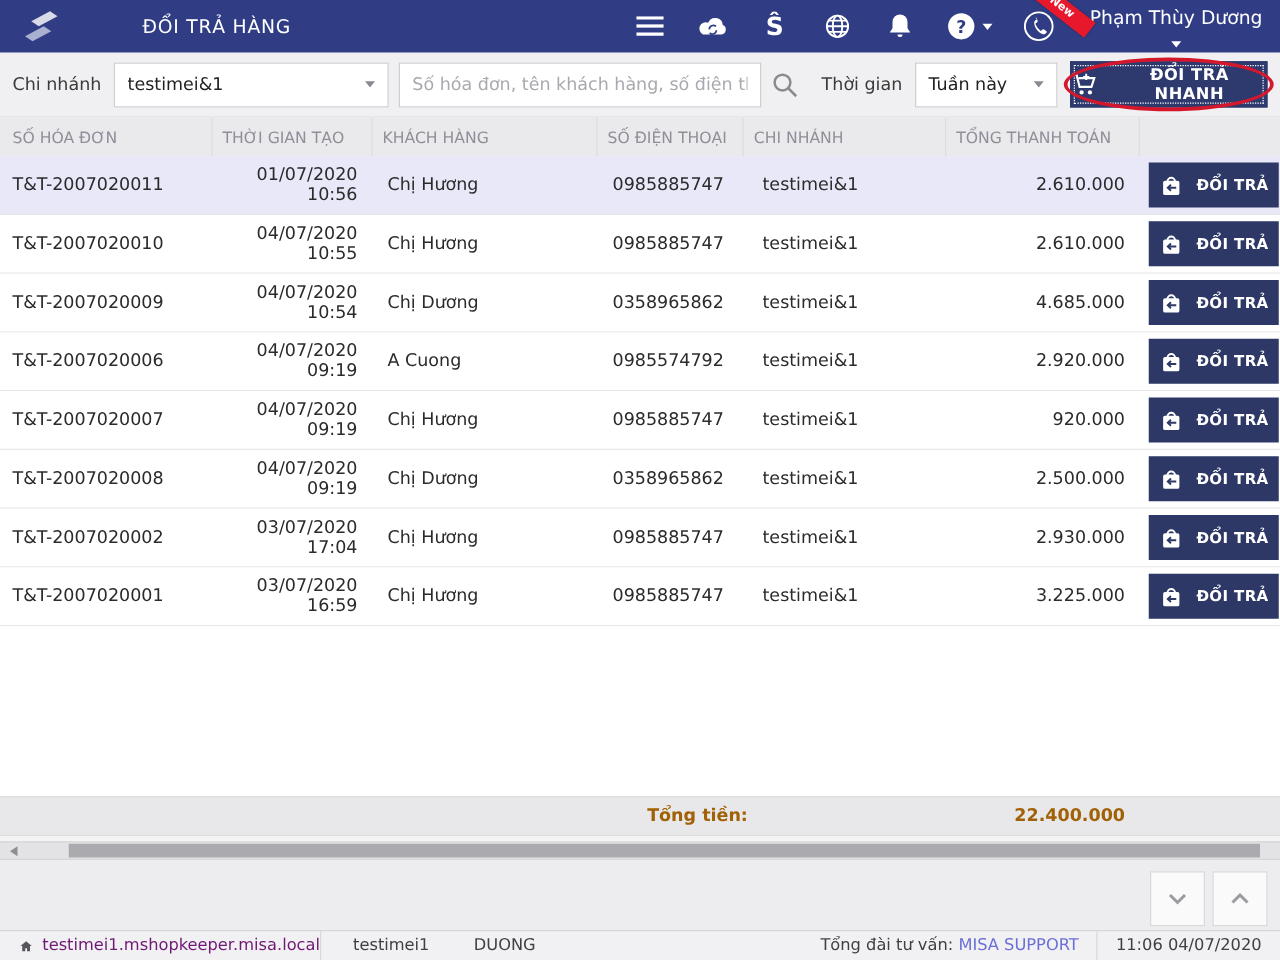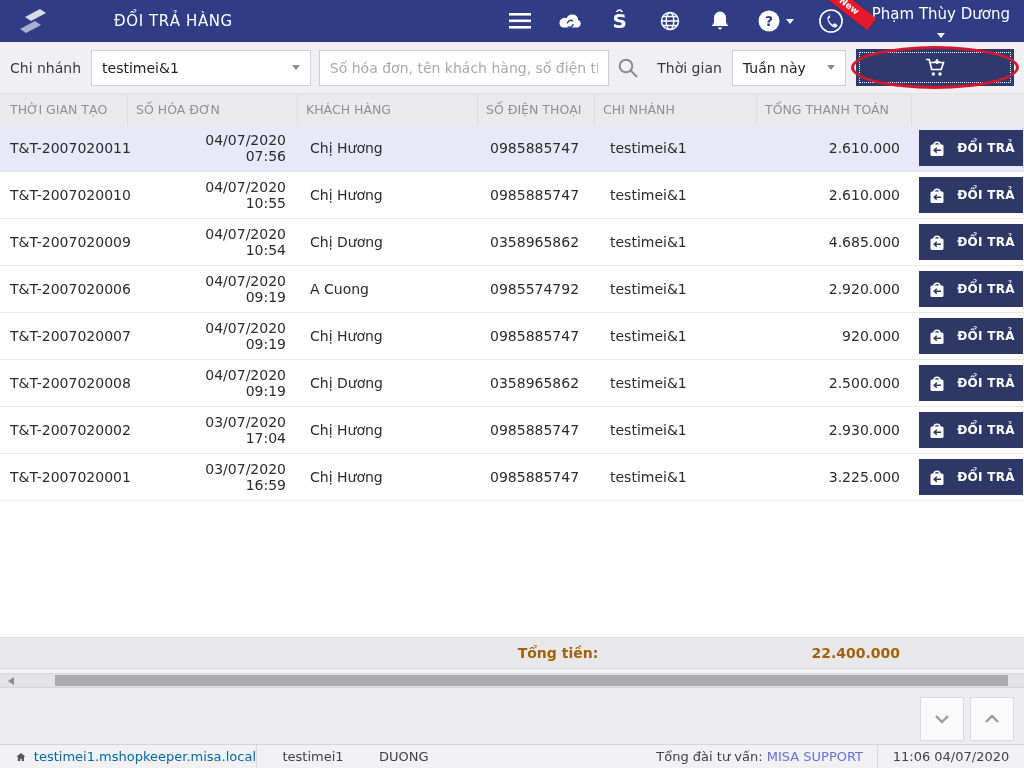--- a/index.html
+++ b/index.html
@@ -63,21 +63,21 @@
   .hs-arrow { position:absolute; left:8px; top:3px; width:0; height:0; border-top:4px solid transparent; border-bottom:4px solid transparent; border-right:6px solid #8d8d93; cursor:pointer; }
   .hs-thumb { position:absolute; left:55px; top:1px; height:11px; width:953px; background:#ababaf; cursor:grab; }
   .bottomarea { position:relative; height:56px; background:#ededef; }
   .nav-btn { position:absolute; top:9px; width:44px; height:44px; background:#fafafb; border:1px solid #d9d9db; display:flex; align-items:center; justify-content:center; cursor:pointer; }
   .nav-down { right:60px; }
   .nav-up { right:10px; }
 
   
   .statusbar { display:flex; align-items:center; height:24px; background:#f1f1f3; border-top:1px solid #d6d6d8; font-size:13px; color:#3f3f45; }
   .sb-left { display:flex; align-items:center; gap:8px; padding-left:16px; width:256px; }
-  .sb-link { color:#0369a1; cursor:pointer; }
+  .sb-link { color:#701a75; cursor:pointer; }
   .sb-div { width:1px; height:24px; background:#d9d9db; }
   .sb-store { width:84px; text-align:center; margin-left:14px; }
   .sb-user { margin-left:24px; }
   .sb-right { margin-left:auto; display:flex; align-items:center; height:100%; }
   .sb-support { padding-right:14px; }
   .sb-support b { color:#6a6fd6; font-weight:400; }
   .sb-time { width:146px; text-align:center; }
 </style>
 </head>
 <body>
@@ -162,40 +162,41 @@
       <span class="caret-gray"></span>
     </div>
     <div class="quick-wrap">
       <button class="btn-quick">
         <svg width="21" height="19" viewBox="0 0 21 19">
           <path d="M1 1.5h3.2l2.5 10h9.5l2.3-7H6" fill="none" stroke="#fff" stroke-width="1.7"></path>
           <circle cx="8.3" cy="16" r="1.7" fill="#fff"></circle>
             <circle cx="15" cy="16" r="1.7" fill="#fff"></circle>
           <path d="M12 1v5M9.5 3.5h5" stroke="#fff" stroke-width="1.6"></path>
         </svg>
+        <span>ĐỔI TRẢ NHANH</span>
       </button>
       <div class="red-ellipse"></div>
     </div>
   </div>
 
   <div class="thead">
+    <div class="th c1">SỐ HÓA ĐƠN</div>
     <div class="th c2">THỜI GIAN TẠO</div>
-    <div class="th c1">SỐ HÓA ĐƠN</div>
     <div class="th c3">KHÁCH HÀNG</div>
     <div class="th c4">SỐ ĐIỆN THOẠI</div>
     <div class="th c5">CHI NHÁNH</div>
     <div class="th c6" style="padding-left:8px;justify-content:flex-start;text-align:right;">TỔNG THANH TOÁN</div>
     <div class="th c7"></div>
   </div>
 
   <div class="tbody">
 
       <div class="row selected">
         <div class="c1">T&amp;T-2007020011</div>
-        <div class="c2">04/07/2020 07:56</div>
+        <div class="c2">01/07/2020 10:56</div>
         <div class="c3">Chị Hương</div>
         <div class="c4">0985885747</div>
         <div class="c5">testimei&amp;1</div>
         <div class="c6">2.610.000</div>
         <div class="c7">
           <button class="btn-return">
             <svg width="20" height="19" viewBox="0 0 20 19">
               <path d="M7 6.2a3 3 0 0 1 6 0" fill="none" stroke="#fff" stroke-width="1.6"></path>
               <rect x="3.5" y="5.5" width="13" height="11.5" rx="1.5" fill="#fff"></rect>
               <path d="M14 11.2H7.5M9.8 8.8l-2.6 2.4 2.6 2.4" fill="none" stroke="#2e3866" stroke-width="1.5"></path>

